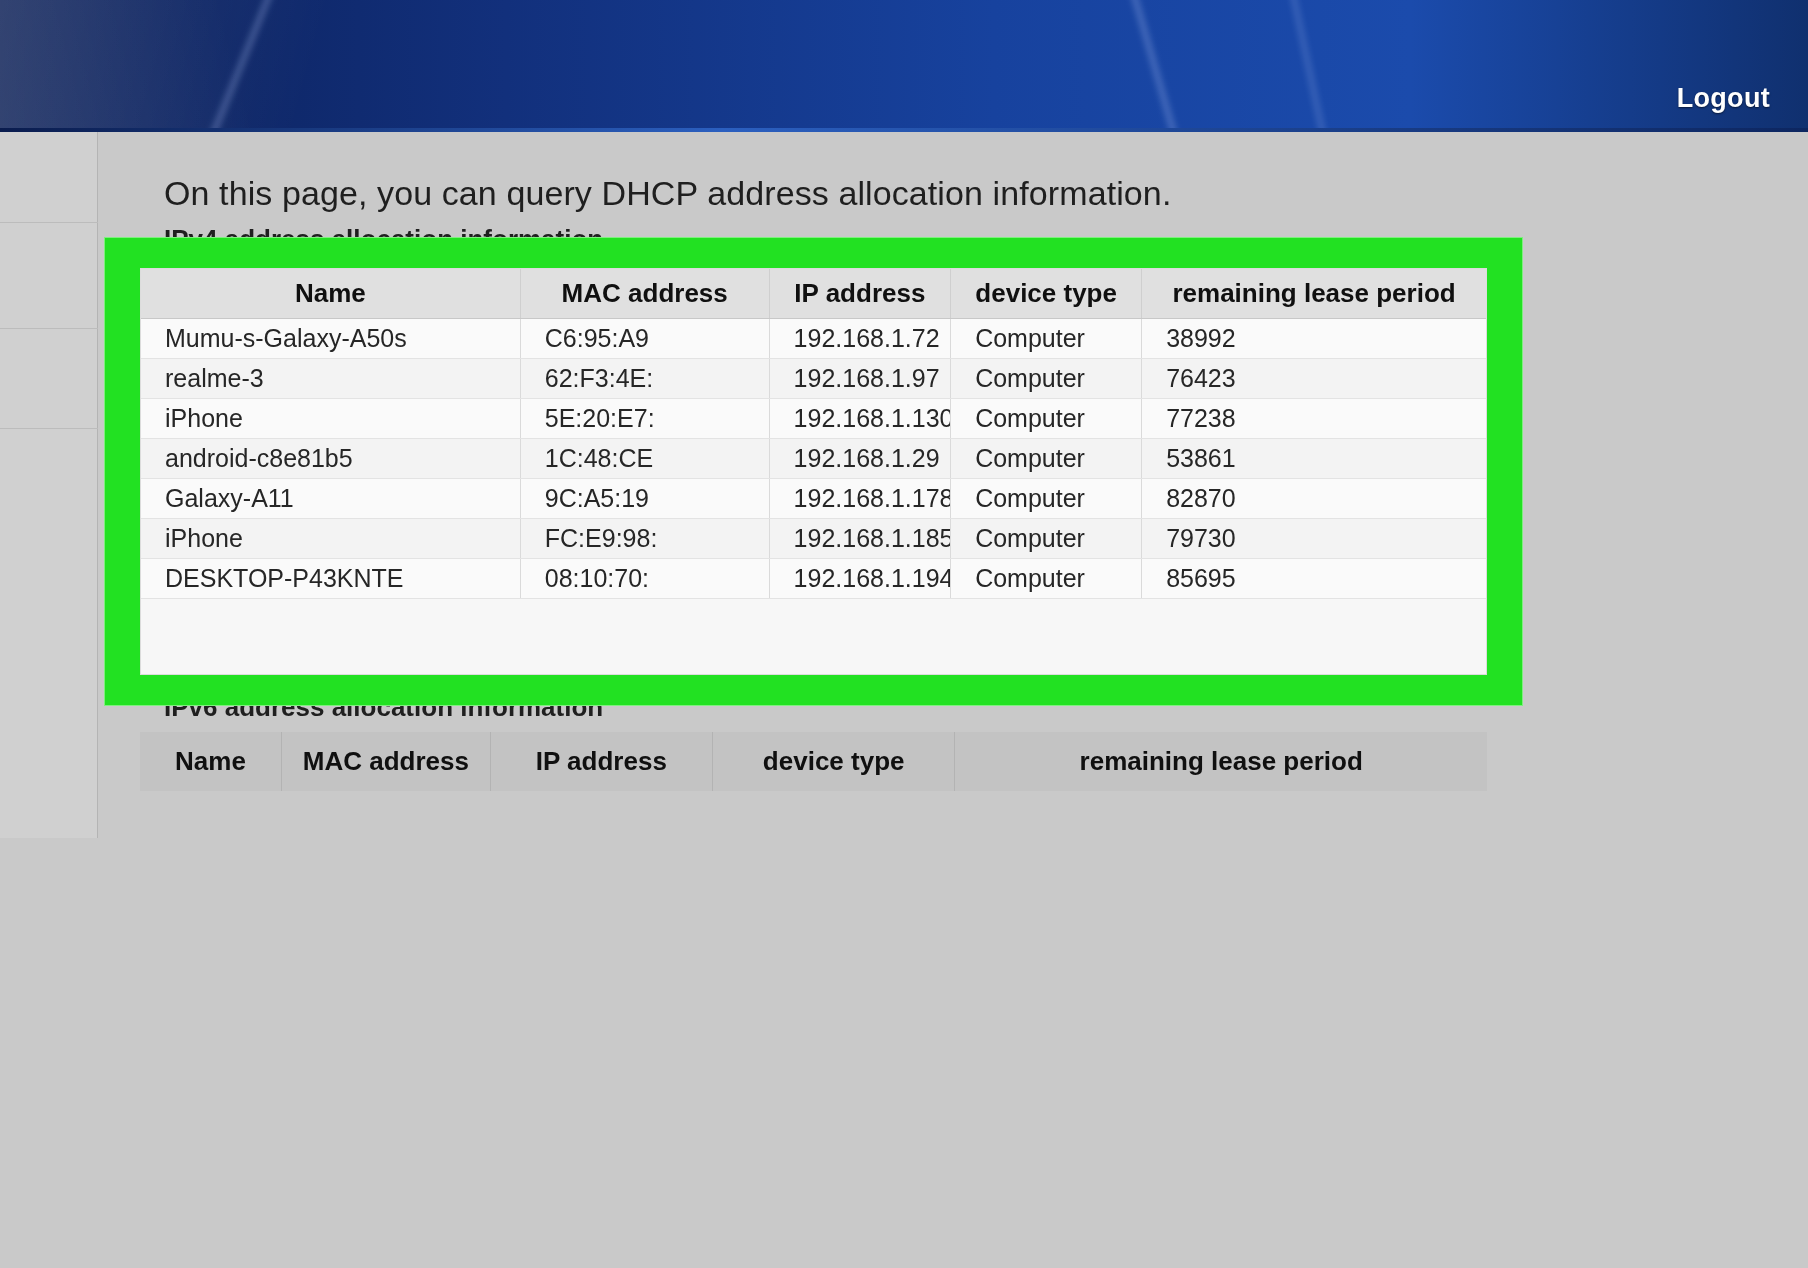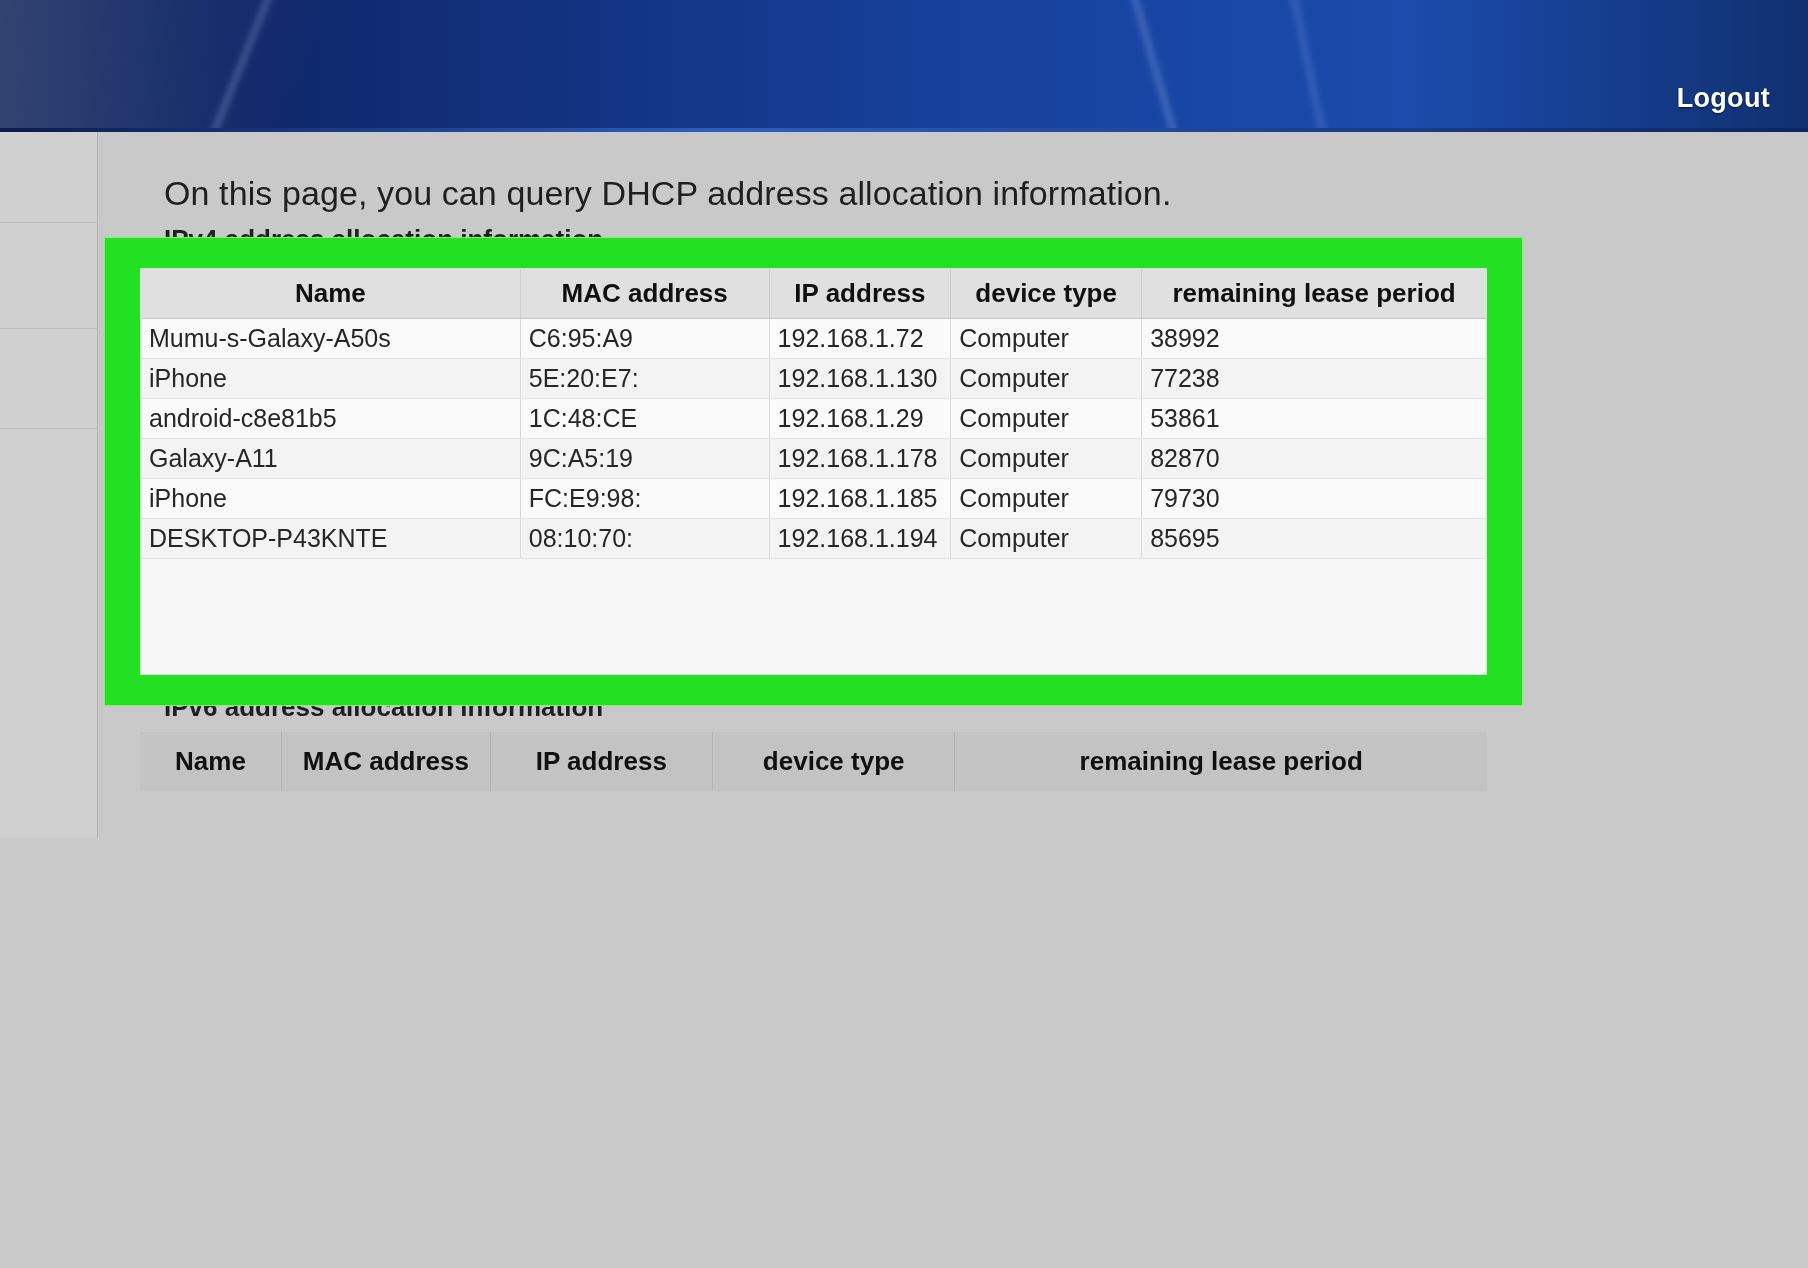--- a/index.html
+++ b/index.html
@@ -152,21 +152,21 @@
     font-size: 26px;
     color: #101010;
     padding: 9px 6px;
     border-right: 1px solid #cfcfcf;
     border-bottom: 1px solid #c8c8c8;
     text-align: center;
     white-space: nowrap;
   }
   table.dhcp thead th:last-child { border-right: none; }
   table.dhcp tbody td {
-    padding: 5px 8px;
+    padding: 5px 24px;
     border-bottom: 1px solid #e3e3e3;
     border-right: 1px solid #dadada;
     background: #fafafa;
     white-space: nowrap;
     overflow: hidden;
     height: 36px;
   }
   table.dhcp tbody tr:nth-child(even) td { background: #f3f3f3; }
   table.dhcp tbody td:last-child { border-right: none; }
 
@@ -253,20 +253,27 @@
               <th>remaining lease period</th>
             </tr>
           </thead>
           <tbody>
             <tr>
               <td>Mumu-s-Galaxy-A50s</td>
               <td>C6:95:A9</td>
               <td>192.168.1.72</td>
               <td>Computer</td>
               <td>38992</td>
+            </tr>
+            <tr>
+              <td>realme-3</td>
+              <td>62:F3:4E:</td>
+              <td>192.168.1.97</td>
+              <td>Computer</td>
+              <td>76423</td>
             </tr>
             <tr>
               <td>iPhone</td>
               <td>5E:20:E7:</td>
               <td>192.168.1.130</td>
               <td>Computer</td>
               <td>77238</td>
             </tr>
             <tr>
               <td>android-c8e81b5</td>

